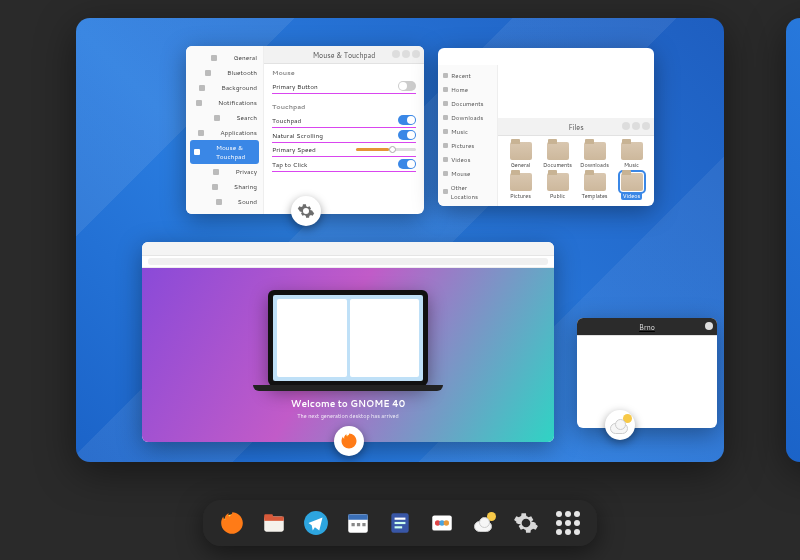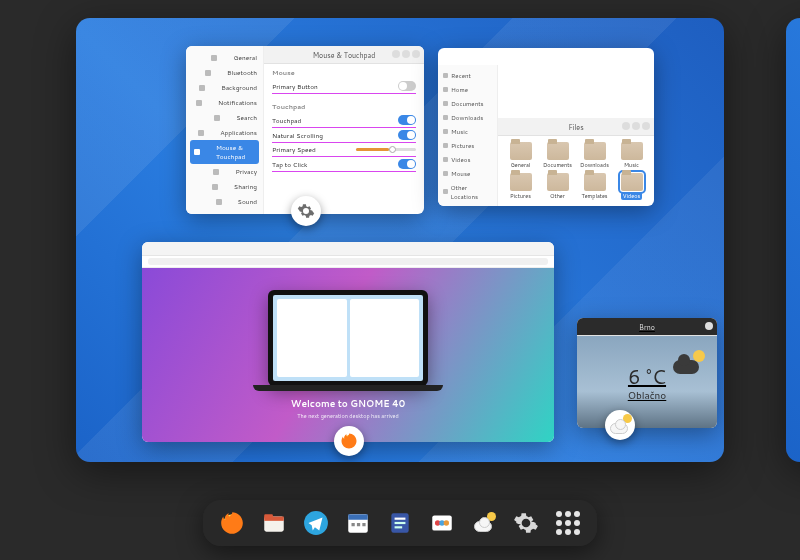--- a/index.html
+++ b/index.html
@@ -314,21 +314,21 @@
         <div class="folder">
             <div class="fico"></div>
             <span>Music</span>
           </div>
         <div class="folder">
             <div class="fico"></div>
             <span>Pictures</span>
           </div>
         <div class="folder">
             <div class="fico"></div>
-            <span>Other</span>
+            <span>Public</span>
           </div>
         <div class="folder">
             <div class="fico"></div>
             <span>Templates</span>
           </div>
         <div class="folder sel">
             <div class="fico"></div>
             <span>Videos</span>
           </div>
       </div>
@@ -353,28 +353,20 @@
     </div>
   </div>
 
   <div class="win weatherwin">
     <div class="hdr">
       <span>Brno</span>
       <div class="winbtns">
           <span></span>
         </div>
     </div>
-    <div class="body">
-      <div class="cloudsun">
-          <div class="sun"></div>
-          <div class="cloud"></div>
-        </div>
-      <div class="temp">6 °C</div>
-      <div class="cond">Oblačno</div>
-    </div>
   </div>
 
   <div class="appbadge badge-gear">
     <svg class="gear-svg" viewBox="0 0 24 24">
         <path d="M12 8a4 4 0 100 8 4 4 0 000-8zm9 4a7 7 0 01-.1 1.2l2.1 1.6-2 3.4-2.5-1a7 7 0 01-2 1.2l-.4 2.6h-4l-.4-2.6a7 7 0 01-2-1.2l-2.5 1-2-3.4 2.1-1.6A7 7 0 013 12a7 7 0 01.1-1.2L1 9.2l2-3.4 2.5 1a7 7 0 012-1.2L7.9 3h4l.4 2.6a7 7 0 012 1.2l2.5-1 2 3.4-2.1 1.6A7 7 0 0121 12z"></path>
       </svg>
   </div>
   <div class="appbadge badge-firefox">
     <svg class="firefox-svg" viewBox="0 0 24 24">
       <circle cx="12" cy="12" r="8" class="core"></circle>

